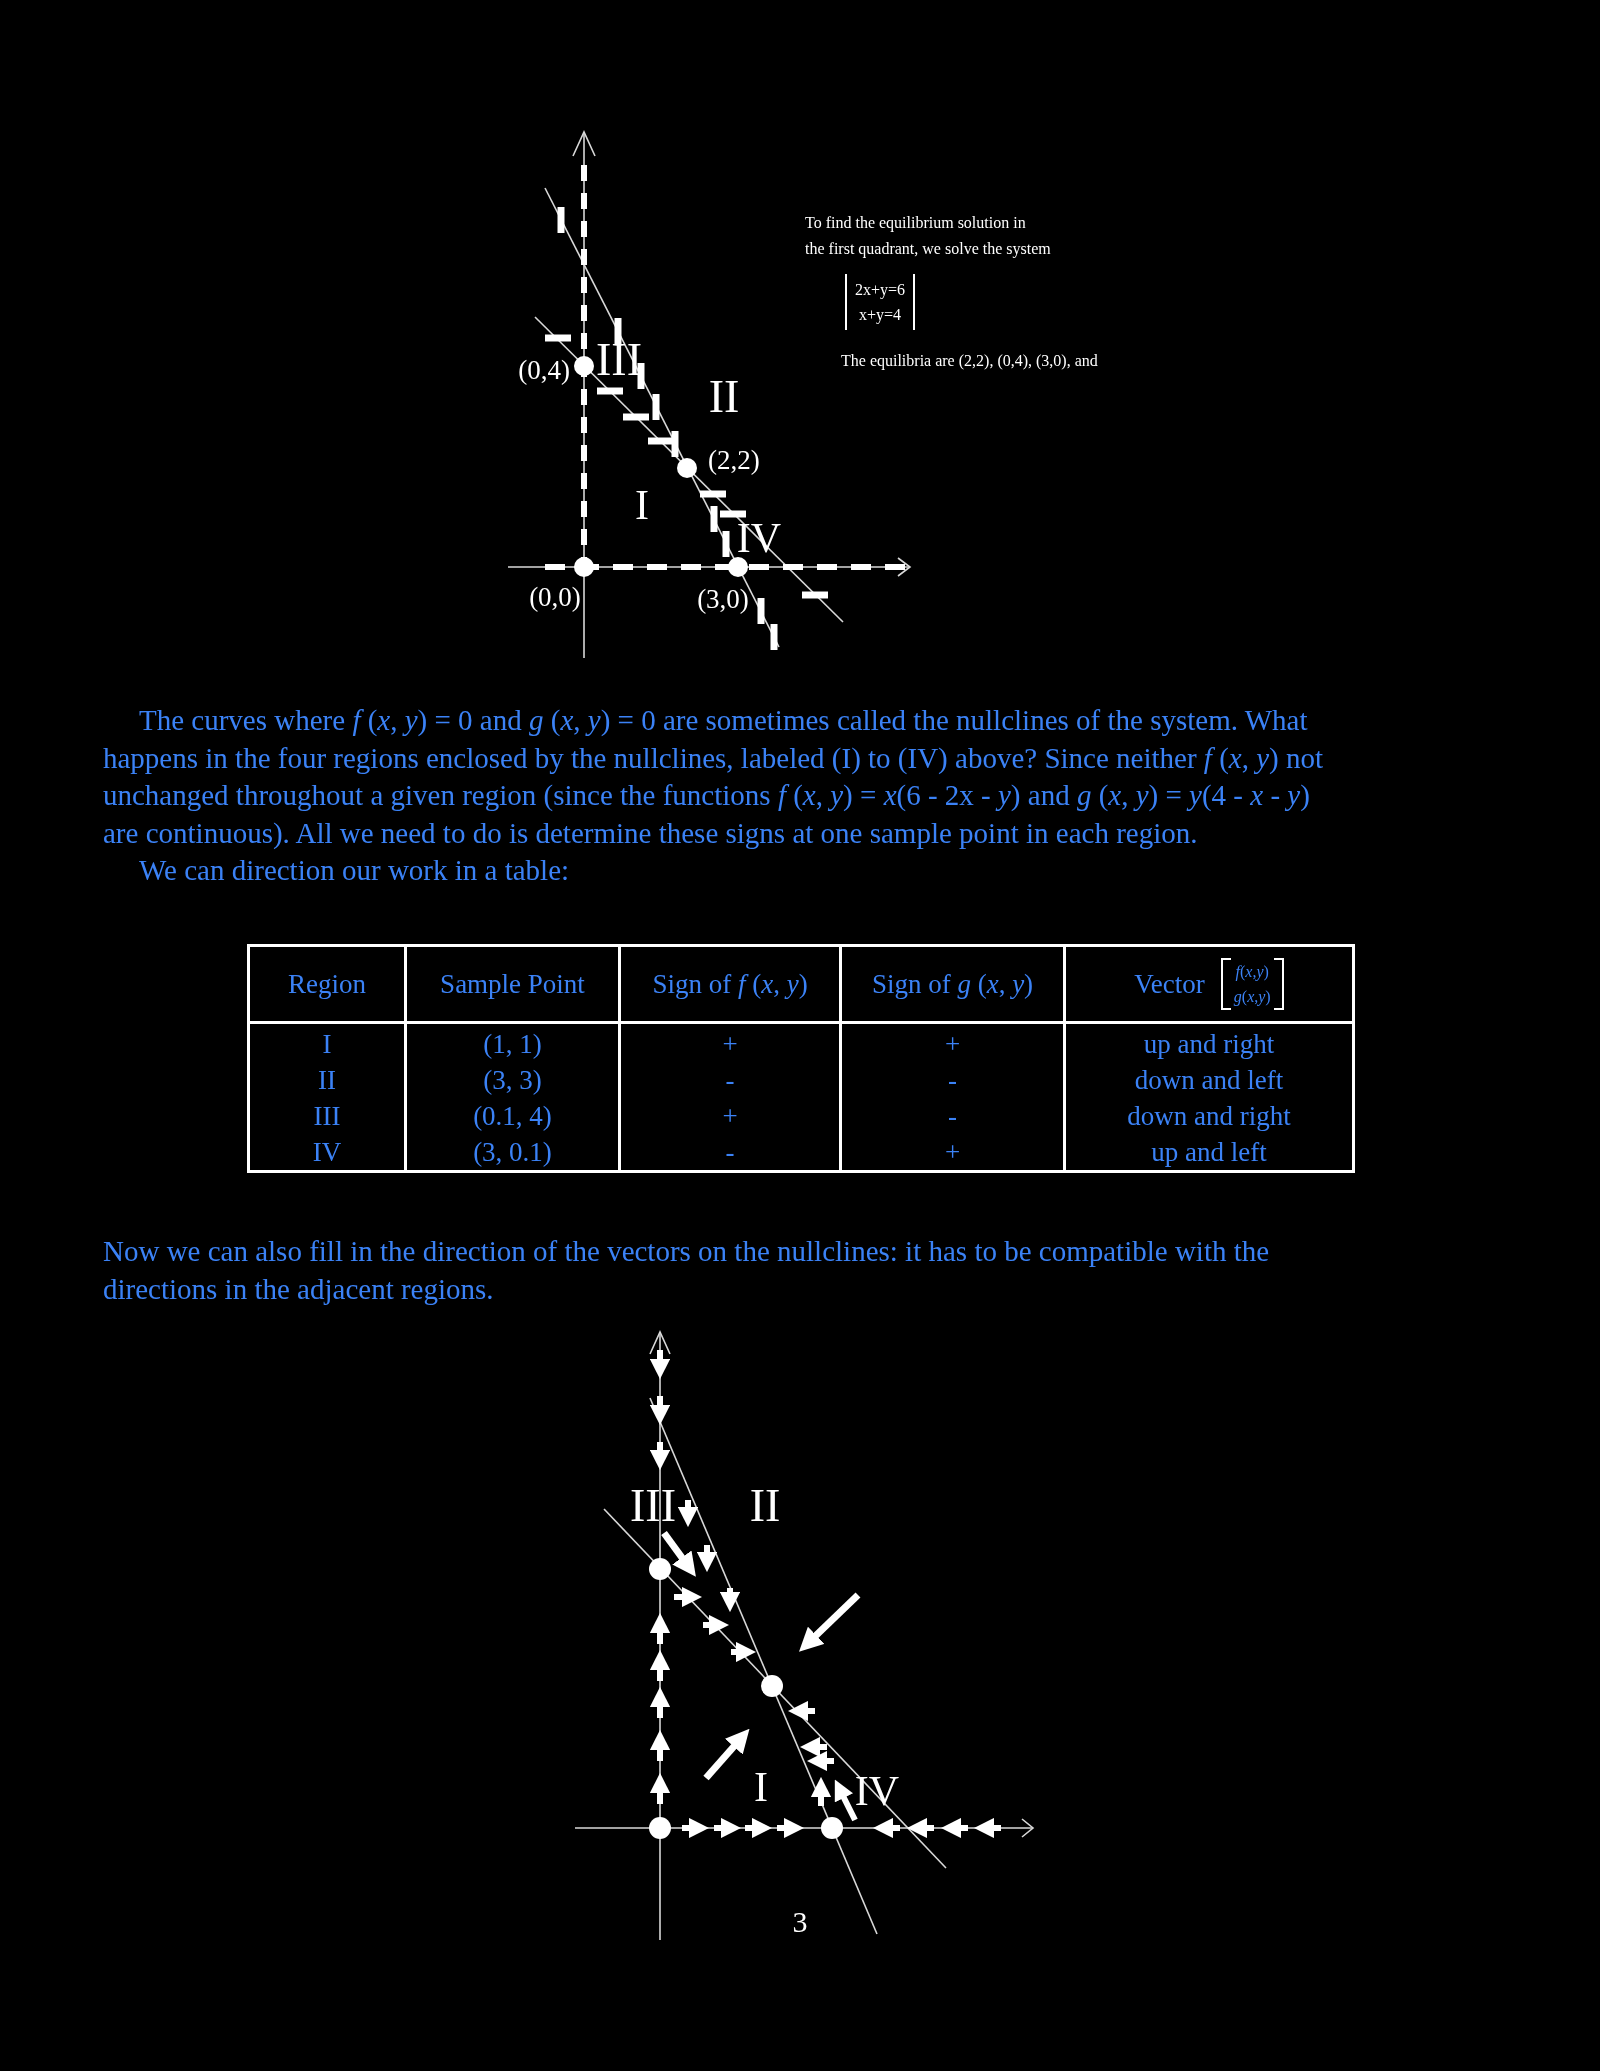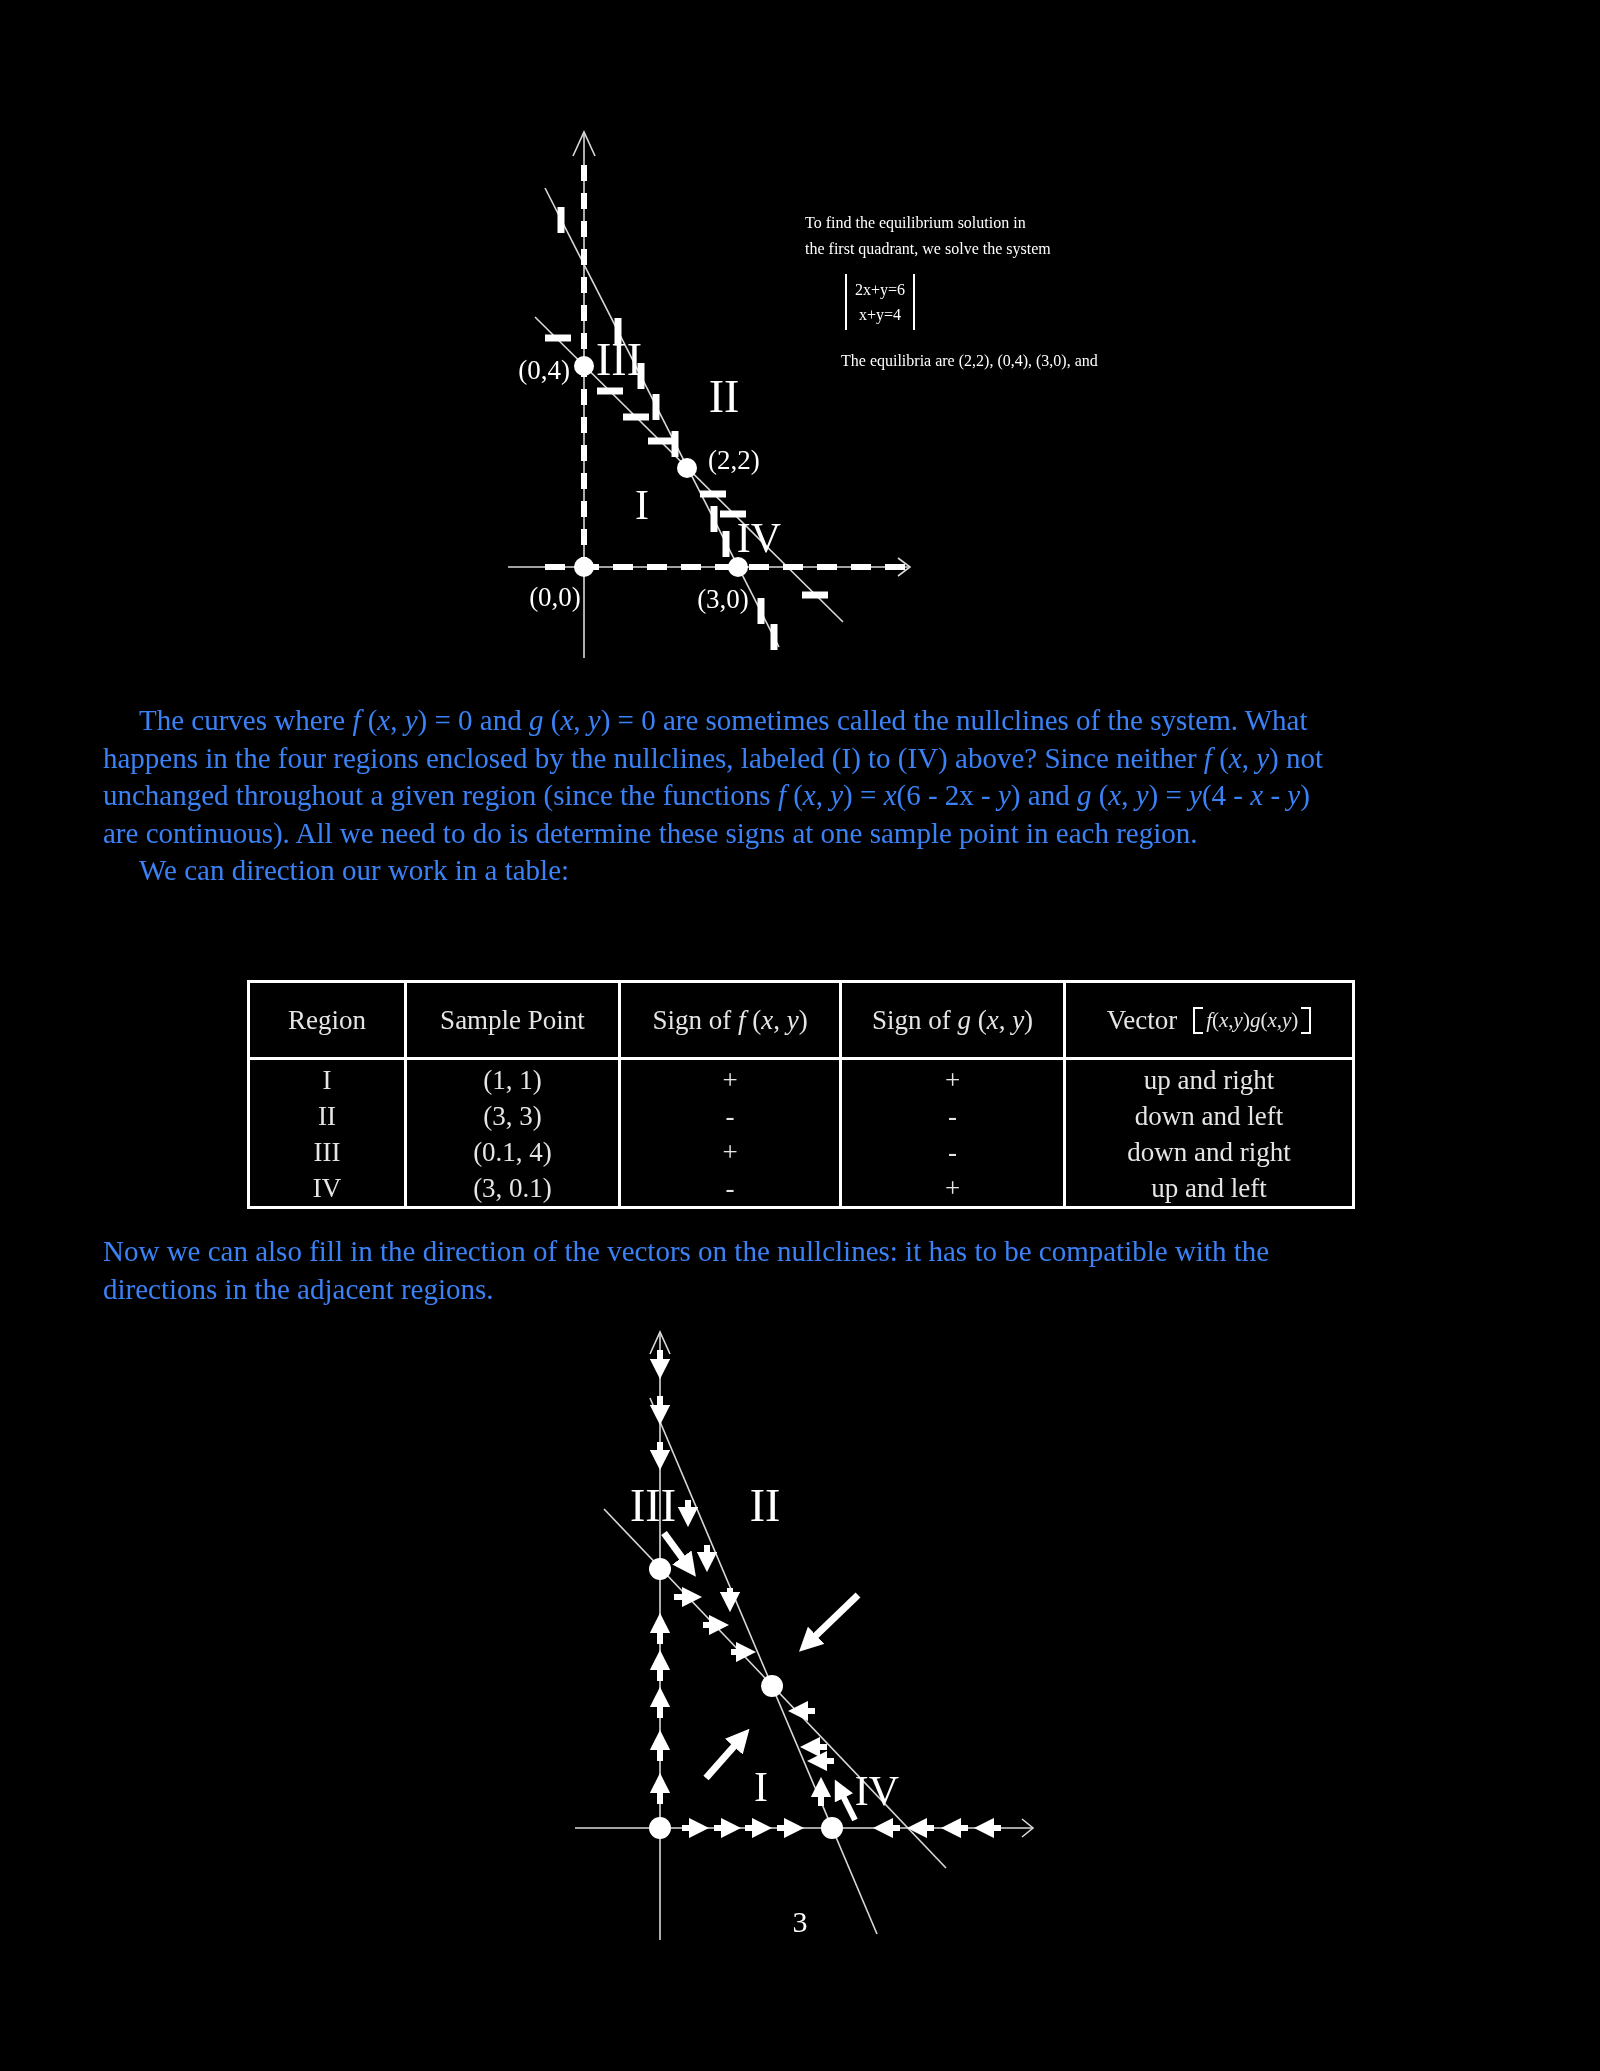--- a/index.html
+++ b/index.html
@@ -9,33 +9,33 @@
   .thin{stroke:#d8d8d8;stroke-width:1.6;fill:none;}
   .fat{stroke:#fff;stroke-width:6;fill:none;}
   .fat2{stroke:#fff;stroke-width:7;fill:none;}
   .dash7{stroke:#fff;stroke-width:7;fill:none;}
   .note{position:absolute;left:805px;top:210px;font-size:16px;line-height:26px;color:#fff;}
   .sys{display:inline-block;margin:12px 0 0 40px;padding:3px 8px;
        border-left:2px solid #fff;border-right:2px solid #fff;text-align:center;line-height:25px;}
   .res{margin-top:18px;margin-left:36px;}
   .para{position:absolute;left:103px;width:1415px;font-size:29px;line-height:37.5px;color:#3b82f6;}
   .para .ind{padding-left:36px;}
-  .ntable{position:absolute;left:247px;top:980px;border-collapse:collapse;table-layout:fixed;
-          font-size:27px;color:#e5e5e5;text-align:center;}
+  .ntable{position:absolute;left:247px;top:944px;border-collapse:collapse;table-layout:fixed;
+          font-size:27px;color:#3b82f6;text-align:center;}
   .ntable,.ntable th,.ntable td{border:3px solid #fff;}
   .ntable thead th{height:72px;font-weight:normal;}
   .ntable tbody td{border-top:none;border-bottom:none;height:36px;padding:0;line-height:36px;}
   .ntable tbody tr:first-child td{padding-top:2px;}
   .vechead{display:flex;align-items:center;justify-content:center;gap:16px;}
   .mat{display:flex;align-items:stretch;}
   .br{width:8px;border:2px solid #fff;}
   .br.l{border-right:none;}
   .br.r{border-left:none;}
-  .matcol{display:flex;flex-direction:row;justify-content:center;padding:1px 3px;
-          font-size:21px;line-height:25px;text-align:center;}
+  .matcol{display:flex;flex-direction:column;justify-content:center;padding:1px 3px;
+          font-size:16px;line-height:25px;text-align:center;}
   .pageno{position:absolute;left:740px;top:1905px;width:120px;text-align:center;font-size:30px;}
   i{font-style:italic;}
 </style>
 </head>
 <body>
 
 <div class="page">
 
   <svg style="position:absolute;left:420px;top:115px;" width="700" height="560" viewBox="0 0 700 560">
 

